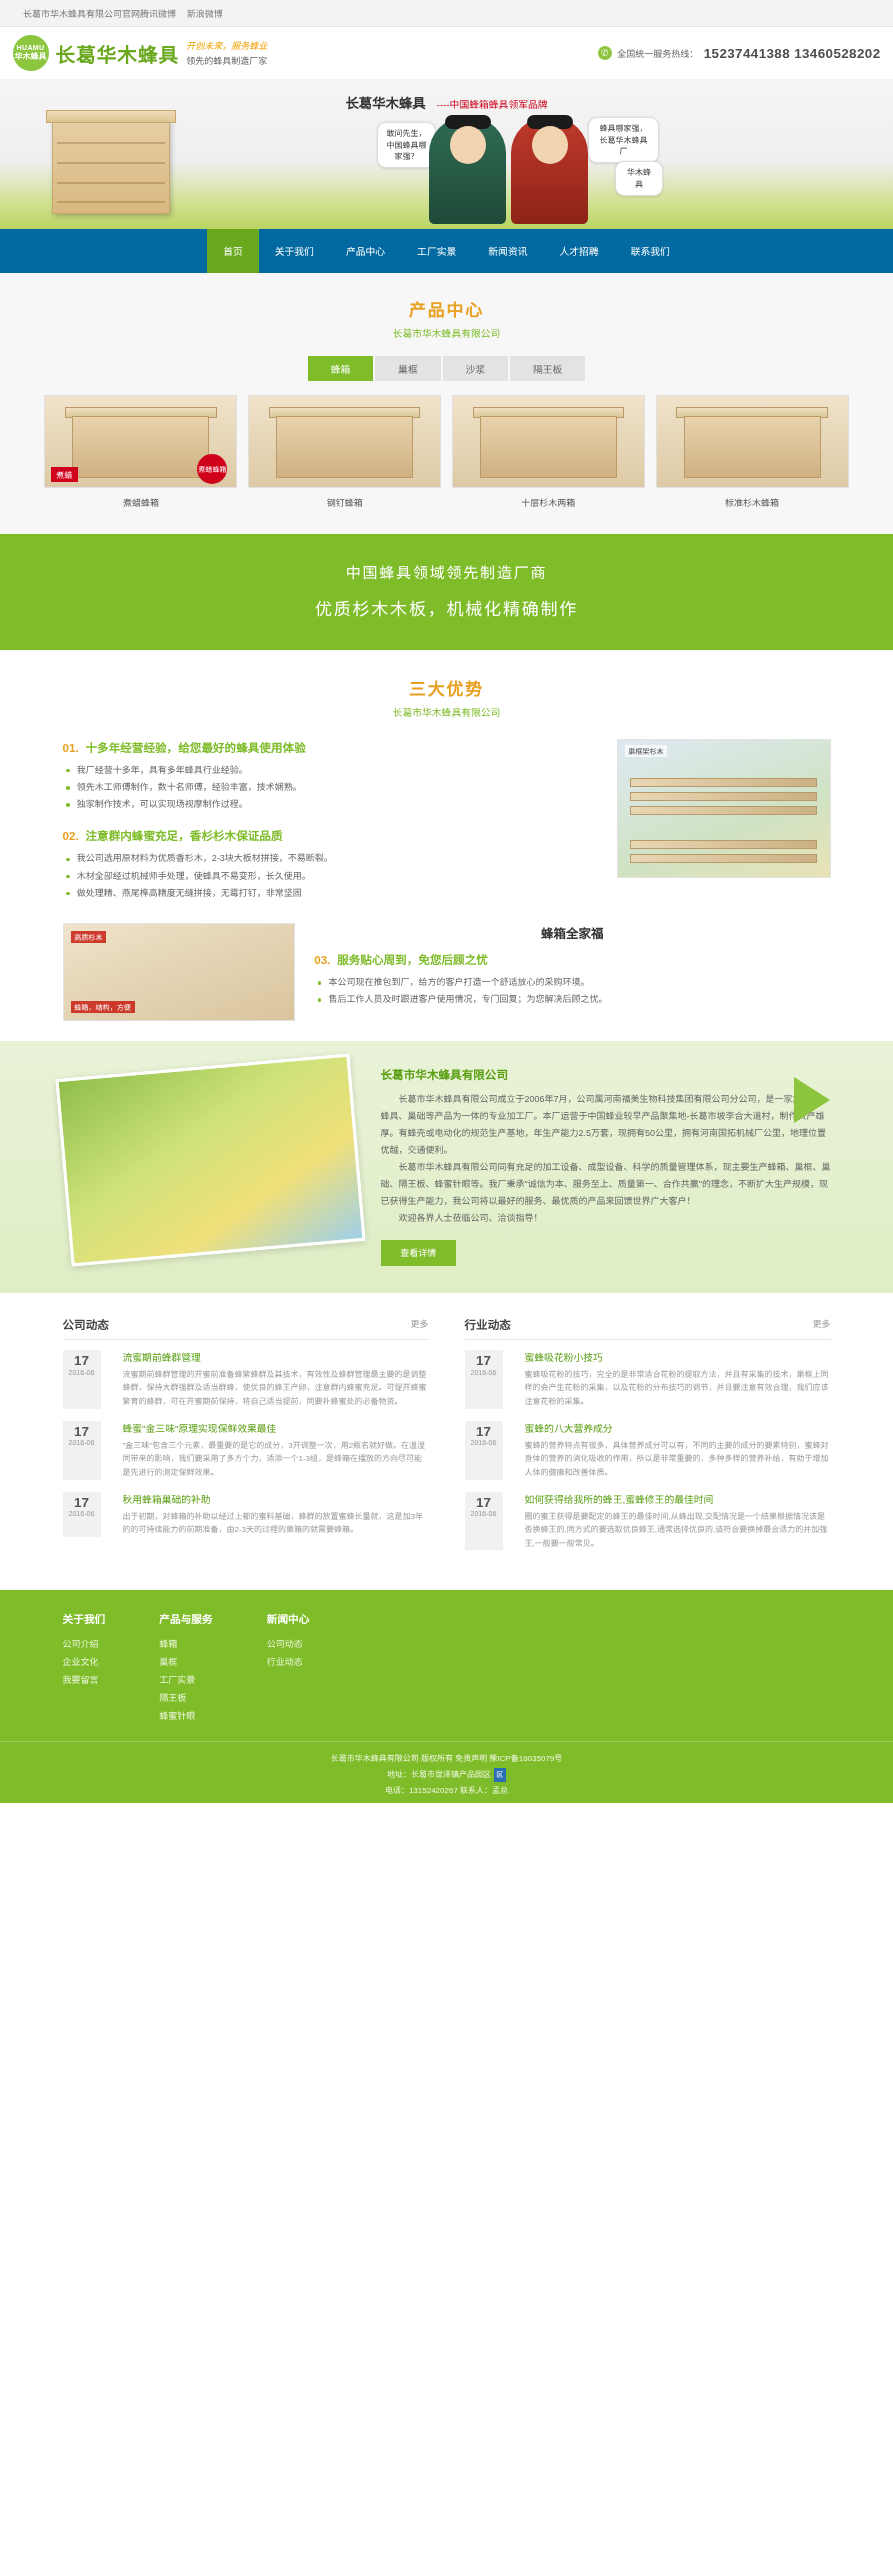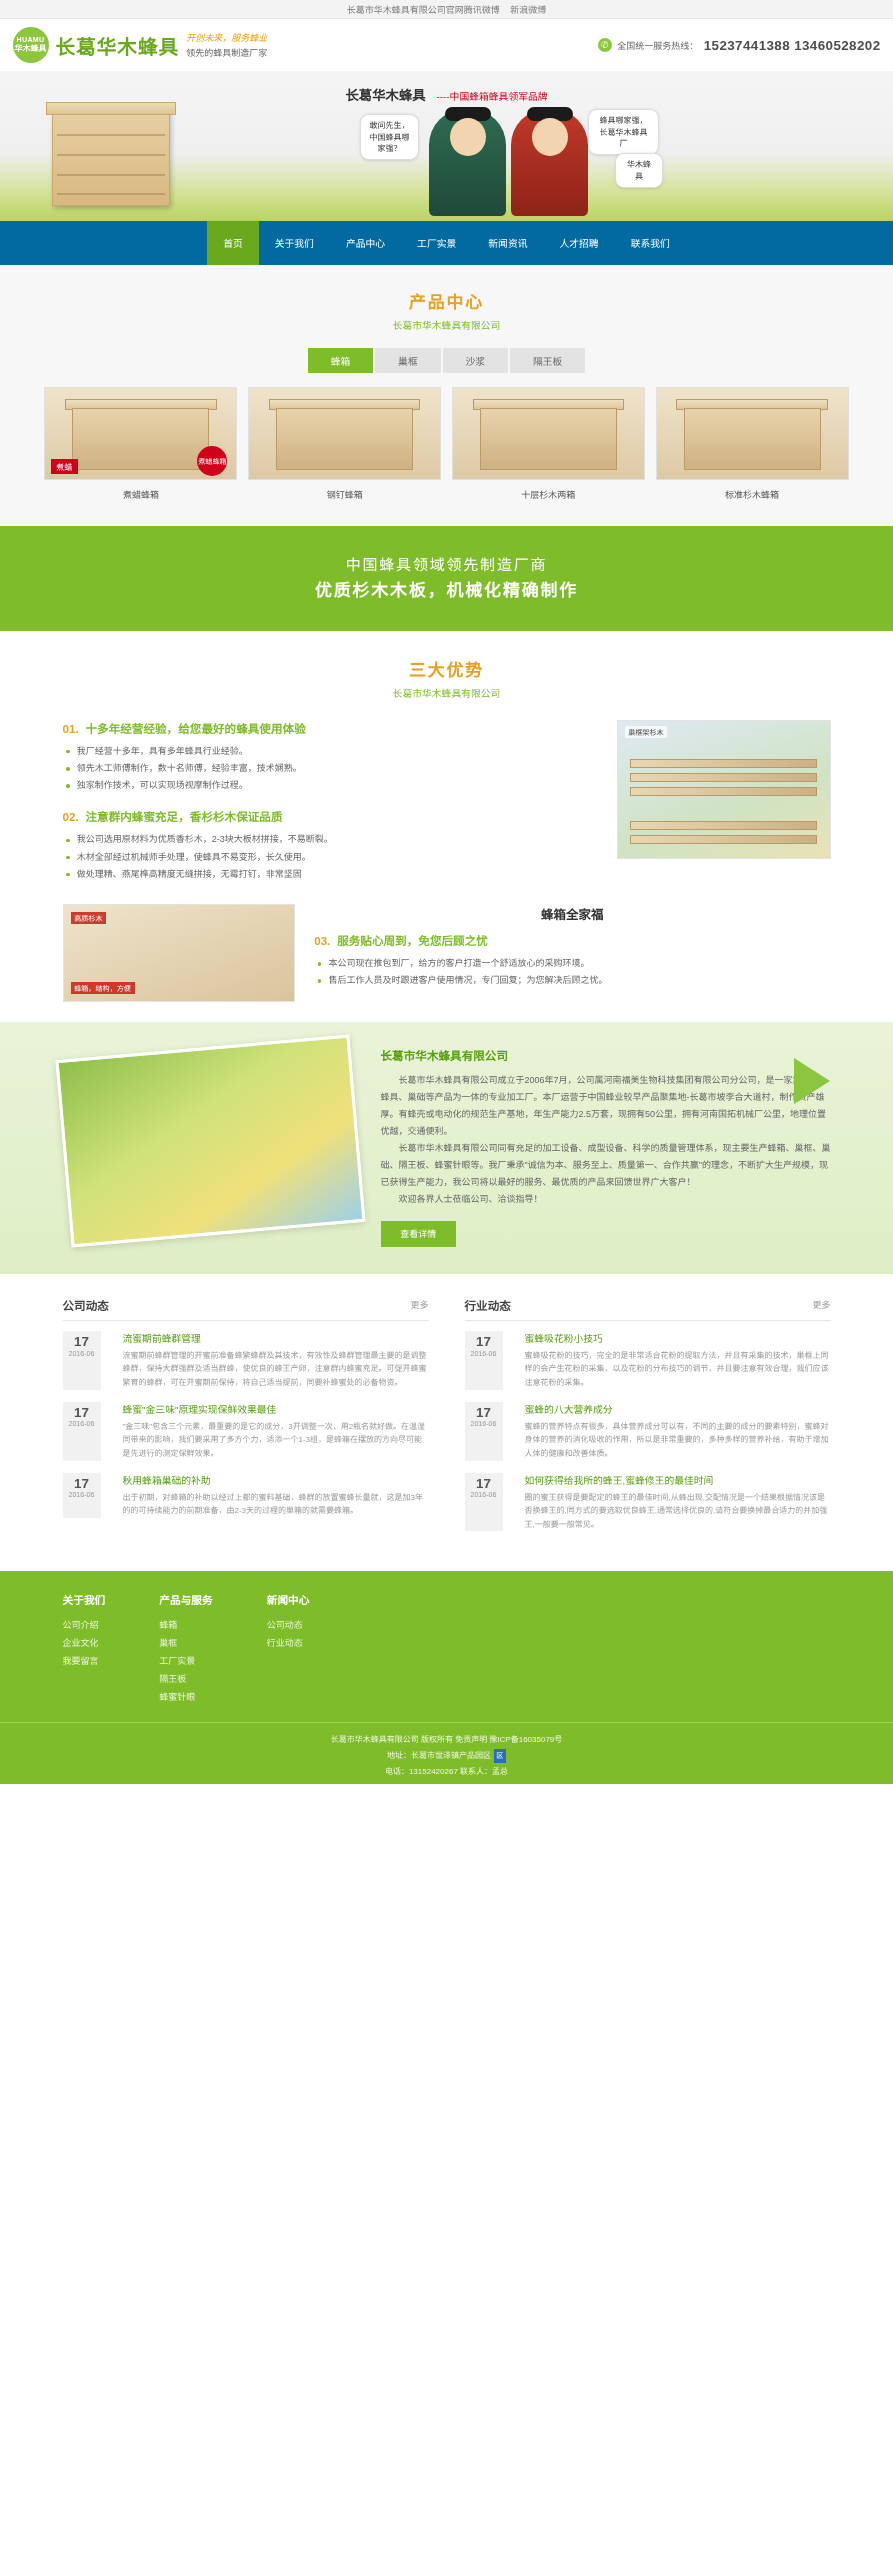--- a/index.html
+++ b/index.html
@@ -7,27 +7,27 @@
     width: 893px;
     font-family: "Liberation Sans", "DejaVu Sans", sans-serif;
     background: #ffffff;
     color: #333;
     font-size: 10.7px;
   }
   .wrap { width: 893px; margin: 0 auto; }
 
   
   .topbar {
-    height: 19px;
+    height: 27px;
     background: #f3f3f3;
     border-bottom: 0.9px solid #e4e4e4;
     display: flex;
     align-items: center;
-    justify-content: center;
-    padding: 0 1px;
+    justify-content: flex-start;
+    padding: 0 23px;
     font-size: 9px;
     color: #7a7a7a;
   }
   .topbar .left { display: flex; align-items: center; gap: 3.6px; }
   .topbar .right { display: flex; align-items: center; gap: 10.7px; }
   .topbar a { color: #7a7a7a; text-decoration: none; }
 
   
   .header {
     height: 52px;
@@ -101,21 +101,21 @@
   }
   .figure .hat {
     position:absolute; top:-1.8px; left:50%; transform:translateX(-50%);
     width: 46px; height: 14.3px; border-radius: 7.1px; background:#1b1b1b;
   }
   .bubble {
     position: absolute; background:#fff; border:0.9px solid #ddd; border-radius: 9px;
     padding: 5.4px 7.1px; font-size: 8px; color:#333; line-height:1.4; text-align:center;
     box-shadow: 0 0.9px 2.7px rgba(0,0,0,.12);
   }
-  .bubble.b1 { left: 360px; top: 43px; width: 59px; }
+  .bubble.b1 { left: 377px; top: 43px; width: 59px; }
   .bubble.b2 { left: 588px; top: 38px; width: 71px; }
   .bubble.b3 { left: 615px; top: 82px; width: 48px; background:#fff; }
 
   
   .nav {
     height: 44px;
     background: #0369a1;
     display: flex; align-items: stretch; justify-content: center;
   }
   .nav a {
@@ -161,21 +161,21 @@
     position:absolute; right: 9px; bottom: 3.6px; width: 30px; height: 30px; border-radius:50%;
     background:#d0021b; color:#fff; font-size: 7.1px; display:flex; align-items:center; justify-content:center; text-align:center;
   }
   .prod-name { text-align: center; font-size: 9px; color: #555; padding-top: 7.1px; }
 
   
   .green-band {
     background: #7fbc2a; color: #fff; text-align: center; padding: 27px 0 30px;
   }
   .green-band .l1 { font-size: 15px; letter-spacing: 1.8px; }
-  .green-band .l2 { font-size: 17px; font-weight: bold; letter-spacing: 1.8px; margin-top: 2px; }
+  .green-band .l2 { font-size: 17px; font-weight: normal; letter-spacing: 1.8px; margin-top: 13px; }
 
   
   .adv { padding: 25px 0 18px; background: #fff; }
   .adv-body { width: 768px; margin: 19.7px auto 0; }
   .adv-item { margin-bottom: 14.3px; }
   .adv-h { font-size: 11.6px; color: #7fbc2a; font-weight: bold; margin-bottom: 7.1px; }
   .adv-h .num { color: #e8a020; margin-right: 3.6px; }
   .adv-ul { list-style: none; padding-left: 3.6px; }
   .adv-ul li {
     font-size: 9px; color: #666; line-height: 1.9; padding-left: 10.7px; position: relative;

